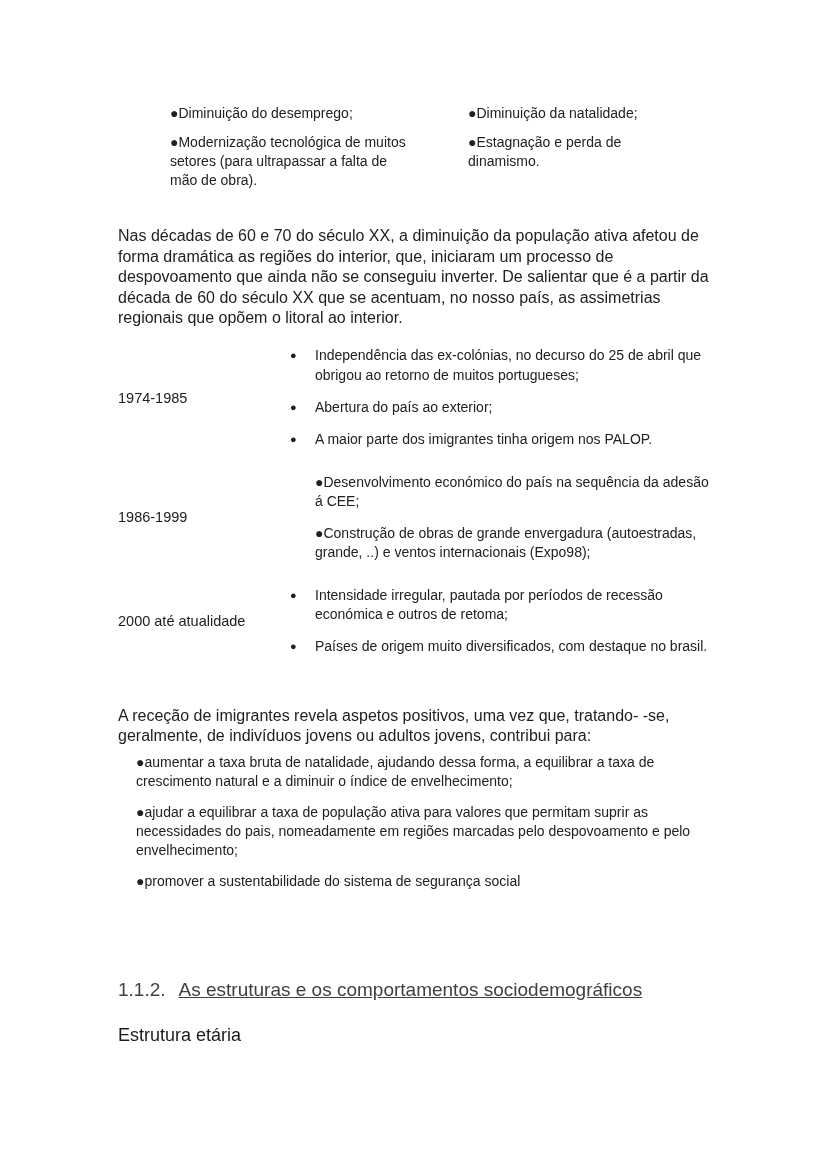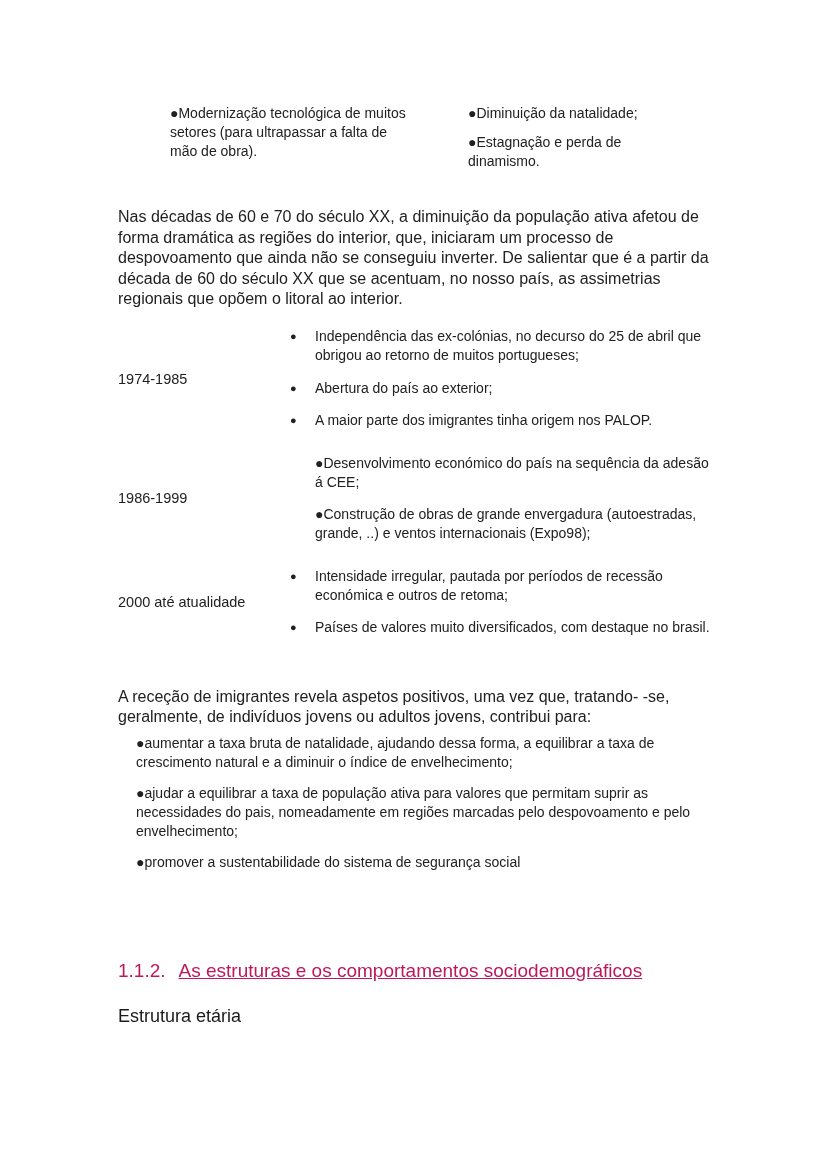--- a/index.html
+++ b/index.html
@@ -48,37 +48,38 @@
 
   
   .benefits { margin-top: 6px; margin-left: 18px; }
   .benefits p + p { margin-top: 12px; }
 
   
   .heading {
     margin-top: 88px;
     font-size: 19px;
     font-weight: 400;
-    color: #be185d;
+    color: #404040;
   }
   .heading .h-title { margin-left: 13px; text-decoration: underline; }
   .subheading {
     margin-top: 24px;
     font-size: 18px;
     font-weight: 400;
     color: #1b1b1b;
   }
 </style>
 </head>
 <body>
 
 <div class="page">
 
   <section class="top-cols">
     <div class="col col-left">
+      <p class="small">●Diminuição do desemprego;</p>
       <p class="small">●Modernização tecnológica de muitos setores (para ultrapassar a falta de mão de obra).</p>
     </div>
     <div class="col col-right">
       <p class="small">●Diminuição da natalidade;</p>
       <p class="small">●Estagnação e perda de dinamismo.</p>
     </div>
   </section>
 
   <p class="body-par">Nas décadas de 60 e 70 do século XX, a diminuição da população ativa afetou de forma dramática as regiões do interior, que, iniciaram um processo de despovoamento que ainda não se conseguiu inverter. De salientar que é a partir da década de 60 do século XX que se acentuam, no nosso país, as assimetrias regionais que opõem o litoral ao interior.</p>
 
@@ -107,21 +108,21 @@
     </div>
 
     <div class="t-label">2000 até atualidade</div>
     <div class="t-items">
       <div class="t-item spaced">
         <span class="marker">●</span>
         <span class="t-text">Intensidade irregular, pautada por períodos de recessão económica e outros de retoma;</span>
       </div>
       <div class="t-item spaced">
         <span class="marker">●</span>
-        <span class="t-text">Países de valores muito diversificados, com destaque no brasil.</span>
+        <span class="t-text">Países de origem muito diversificados, com destaque no brasil.</span>
       </div>
     </div>
 
   </section>
 
   <p class="body-par p2">A receção de imigrantes revela aspetos positivos, uma vez que, tratando- -se, geralmente, de indivíduos jovens ou adultos jovens, contribui para:</p>
 
   <div class="benefits">
     <p class="small">●aumentar a taxa bruta de natalidade, ajudando dessa forma, a equilibrar a taxa de crescimento natural e a diminuir o índice de envelhecimento;</p>
     <p class="small">●ajudar a equilibrar a taxa de população ativa para valores que permitam suprir as necessidades do pais, nomeadamente em regiões marcadas pelo despovoamento e pelo envelhecimento;</p>

